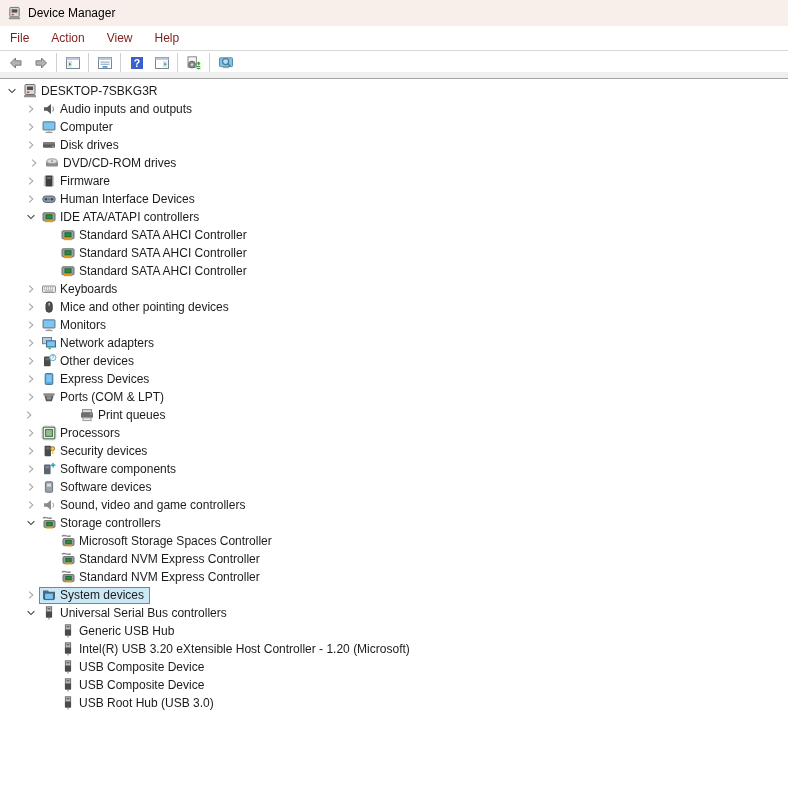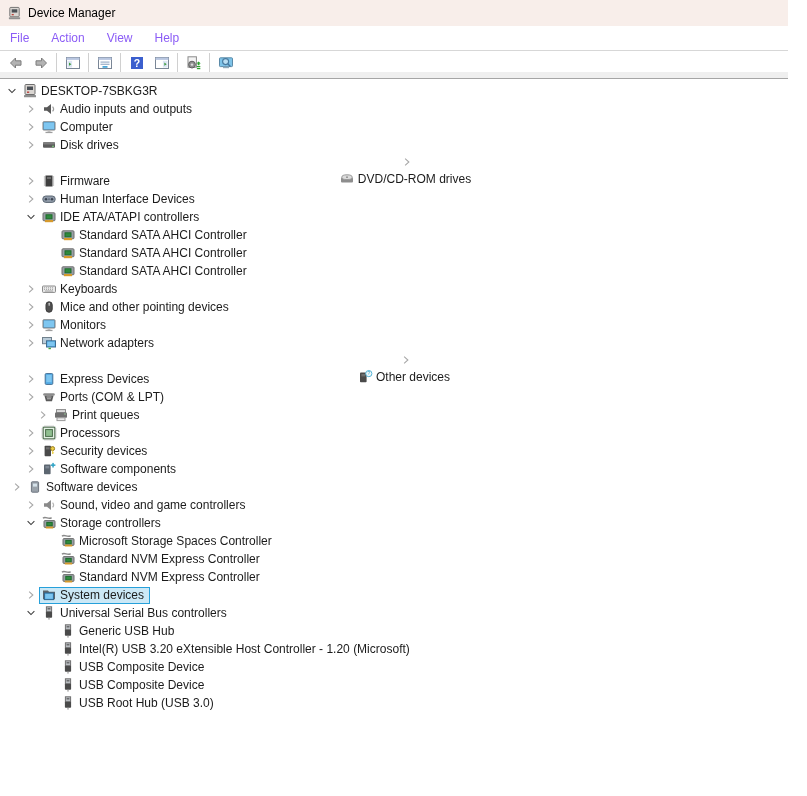--- a/index.html
+++ b/index.html
@@ -16,21 +16,21 @@
     display:flex; align-items:center; padding-left:7px;
   }
   .titlebar .app-icon { width:15px; height:15px; margin-right:6px; display:inline-flex; }
   .titlebar .title { font-size:12px; color:#000; }
 
   
   .menubar {
     height:24px; flex:0 0 24px; background:#fff;
     display:flex; align-items:center; padding-left:2px;
   }
-  .menu-item { padding:3px 8px; margin-right:6px; color:#8b5cf6; cursor:default; }
+  .menu-item { padding:3px 8px; margin-right:6px; color:#7f1d1d; cursor:default; }
 
   
   .toolbar {
     height:29px; flex:0 0 29px; background:#fff;
     border-top:1px solid #d7d7d7;
     display:flex; align-items:center; padding-left:3px;
     position:relative;
   }
   .toolbar::after {
     content:""; position:absolute; left:0; right:0; bottom:0; height:6px;
@@ -227,21 +227,21 @@
           <span class="ticon">
             <svg viewBox="0 0 16 16">
               <rect x="2" y="5.2" width="12" height="5.6" rx="1" fill="#5c5c5c"></rect>
               <rect x="2" y="5.2" width="12" height="2.4" rx="1" fill="#7e7e7e"></rect>
               <circle cx="12" cy="9.4" r="0.8" fill="#7fdc7f"></circle>
             </svg>
           </span>
           <span class="label">Disk drives</span>
         </span>
       </div>
-      <div class="row" style="padding-left: 26px; flex-direction: column;">
+      <div class="row" style="padding-left: 26px;">
         <span class="twisty">
           <svg viewBox="0 0 16 16">
             <path d="M5.5 3.5l5 4.5-5 4.5" fill="none" stroke="#a6a6a6" stroke-width="1.4"></path>
           </svg>
         </span>
         <span class="row-content">
           <span class="ticon">
             <svg viewBox="0 0 16 16">
               <rect x="2" y="6.5" width="12" height="5" rx="1" fill="#8d8d8d"></rect>
               <ellipse cx="8" cy="6.2" rx="5.2" ry="2.4" fill="#dcdcdc" stroke="#9a9a9a"></ellipse>
@@ -403,21 +403,21 @@
             <svg viewBox="0 0 16 16">
               <rect x="1.5" y="2.5" width="9" height="6.2" fill="#b9cbd8" stroke="#70808c"></rect>
               <rect x="5.5" y="5.8" width="9" height="6.2" fill="#56aee8" stroke="#3f6e92"></rect>
               <rect x="6.5" y="6.8" width="7" height="4.2" fill="#7ec6f0"></rect>
               <rect x="7.5" y="12.8" width="2.4" height="1.4" fill="#3da53d"></rect>
             </svg>
           </span>
           <span class="label">Network adapters</span>
         </span>
       </div>
-      <div class="row" style="padding-left: 23px; flex-direction: column;">
+      <div class="row" style="padding-left: 23px;">
         <span class="twisty">
           <svg viewBox="0 0 16 16">
             <path d="M5.5 3.5l5 4.5-5 4.5" fill="none" stroke="#a6a6a6" stroke-width="1.4"></path>
           </svg>
         </span>
         <span class="row-content">
           <span class="ticon">
             <svg viewBox="0 0 16 16">
               <rect x="3" y="3.6" width="6.6" height="9.6" rx="0.8" fill="#4a4a4a"></rect>
               <rect x="4.4" y="5" width="3.8" height="2.4" fill="#6e6e6e"></rect>
@@ -454,21 +454,21 @@
           <span class="ticon">
             <svg viewBox="0 0 16 16">
               <rect x="2.2" y="4.2" width="11.6" height="2.4" rx="1.2" fill="#8b8b8b"></rect>
               <path d="M3.4 6.6h9.2l-1.6 5.6H5z" fill="#5a5a5a"></path>
               <path d="M5.5 8h5M6 9.8h4" stroke="#cfcfcf" stroke-width="0.8"></path>
             </svg>
           </span>
           <span class="label">Ports (COM &amp; LPT)</span>
         </span>
       </div>
-      <div class="row" style="padding-left: 35px;">
+      <div class="row" style="padding-left: 21px; gap: 40px;">
         <span class="twisty">
           <svg viewBox="0 0 16 16">
             <path d="M5.5 3.5l5 4.5-5 4.5" fill="none" stroke="#a6a6a6" stroke-width="1.4"></path>
           </svg>
         </span>
         <span class="row-content">
           <span class="ticon">
             <svg viewBox="0 0 16 16">
               <rect x="3.5" y="2.6" width="9" height="3" fill="#dcdcdc" stroke="#8a8a8a"></rect>
               <rect x="2" y="5.6" width="12" height="5.2" rx="0.8" fill="#6f6f6f"></rect>
@@ -526,21 +526,21 @@
             <svg viewBox="0 0 16 16">
               <rect x="3" y="3.6" width="6.6" height="9.6" rx="0.8" fill="#5c6670"></rect>
               <rect x="4.4" y="5" width="3.8" height="2.4" fill="#7e8894"></rect>
               <rect x="9.8" y="3.4" width="4.6" height="1.5" fill="#2fa3c6"></rect>
               <rect x="11.3" y="1.9" width="1.5" height="4.6" fill="#2fa3c6"></rect>
             </svg>
           </span>
           <span class="label">Software components</span>
         </span>
       </div>
-      <div class="row" style="padding-left: 9px; text-align: center;">
+      <div class="row" style="padding-left: 23px; text-align: center;">
         <span class="twisty">
           <svg viewBox="0 0 16 16">
             <path d="M5.5 3.5l5 4.5-5 4.5" fill="none" stroke="#a6a6a6" stroke-width="1.4"></path>
           </svg>
         </span>
         <span class="row-content">
           <span class="ticon">
             <svg viewBox="0 0 16 16">
               <rect x="4.4" y="2.8" width="7.2" height="10.4" rx="0.8" fill="#9aa2aa" stroke="#6e7680"></rect>
               <rect x="6" y="4.6" width="4" height="3" fill="#d5e2ea"></rect>

